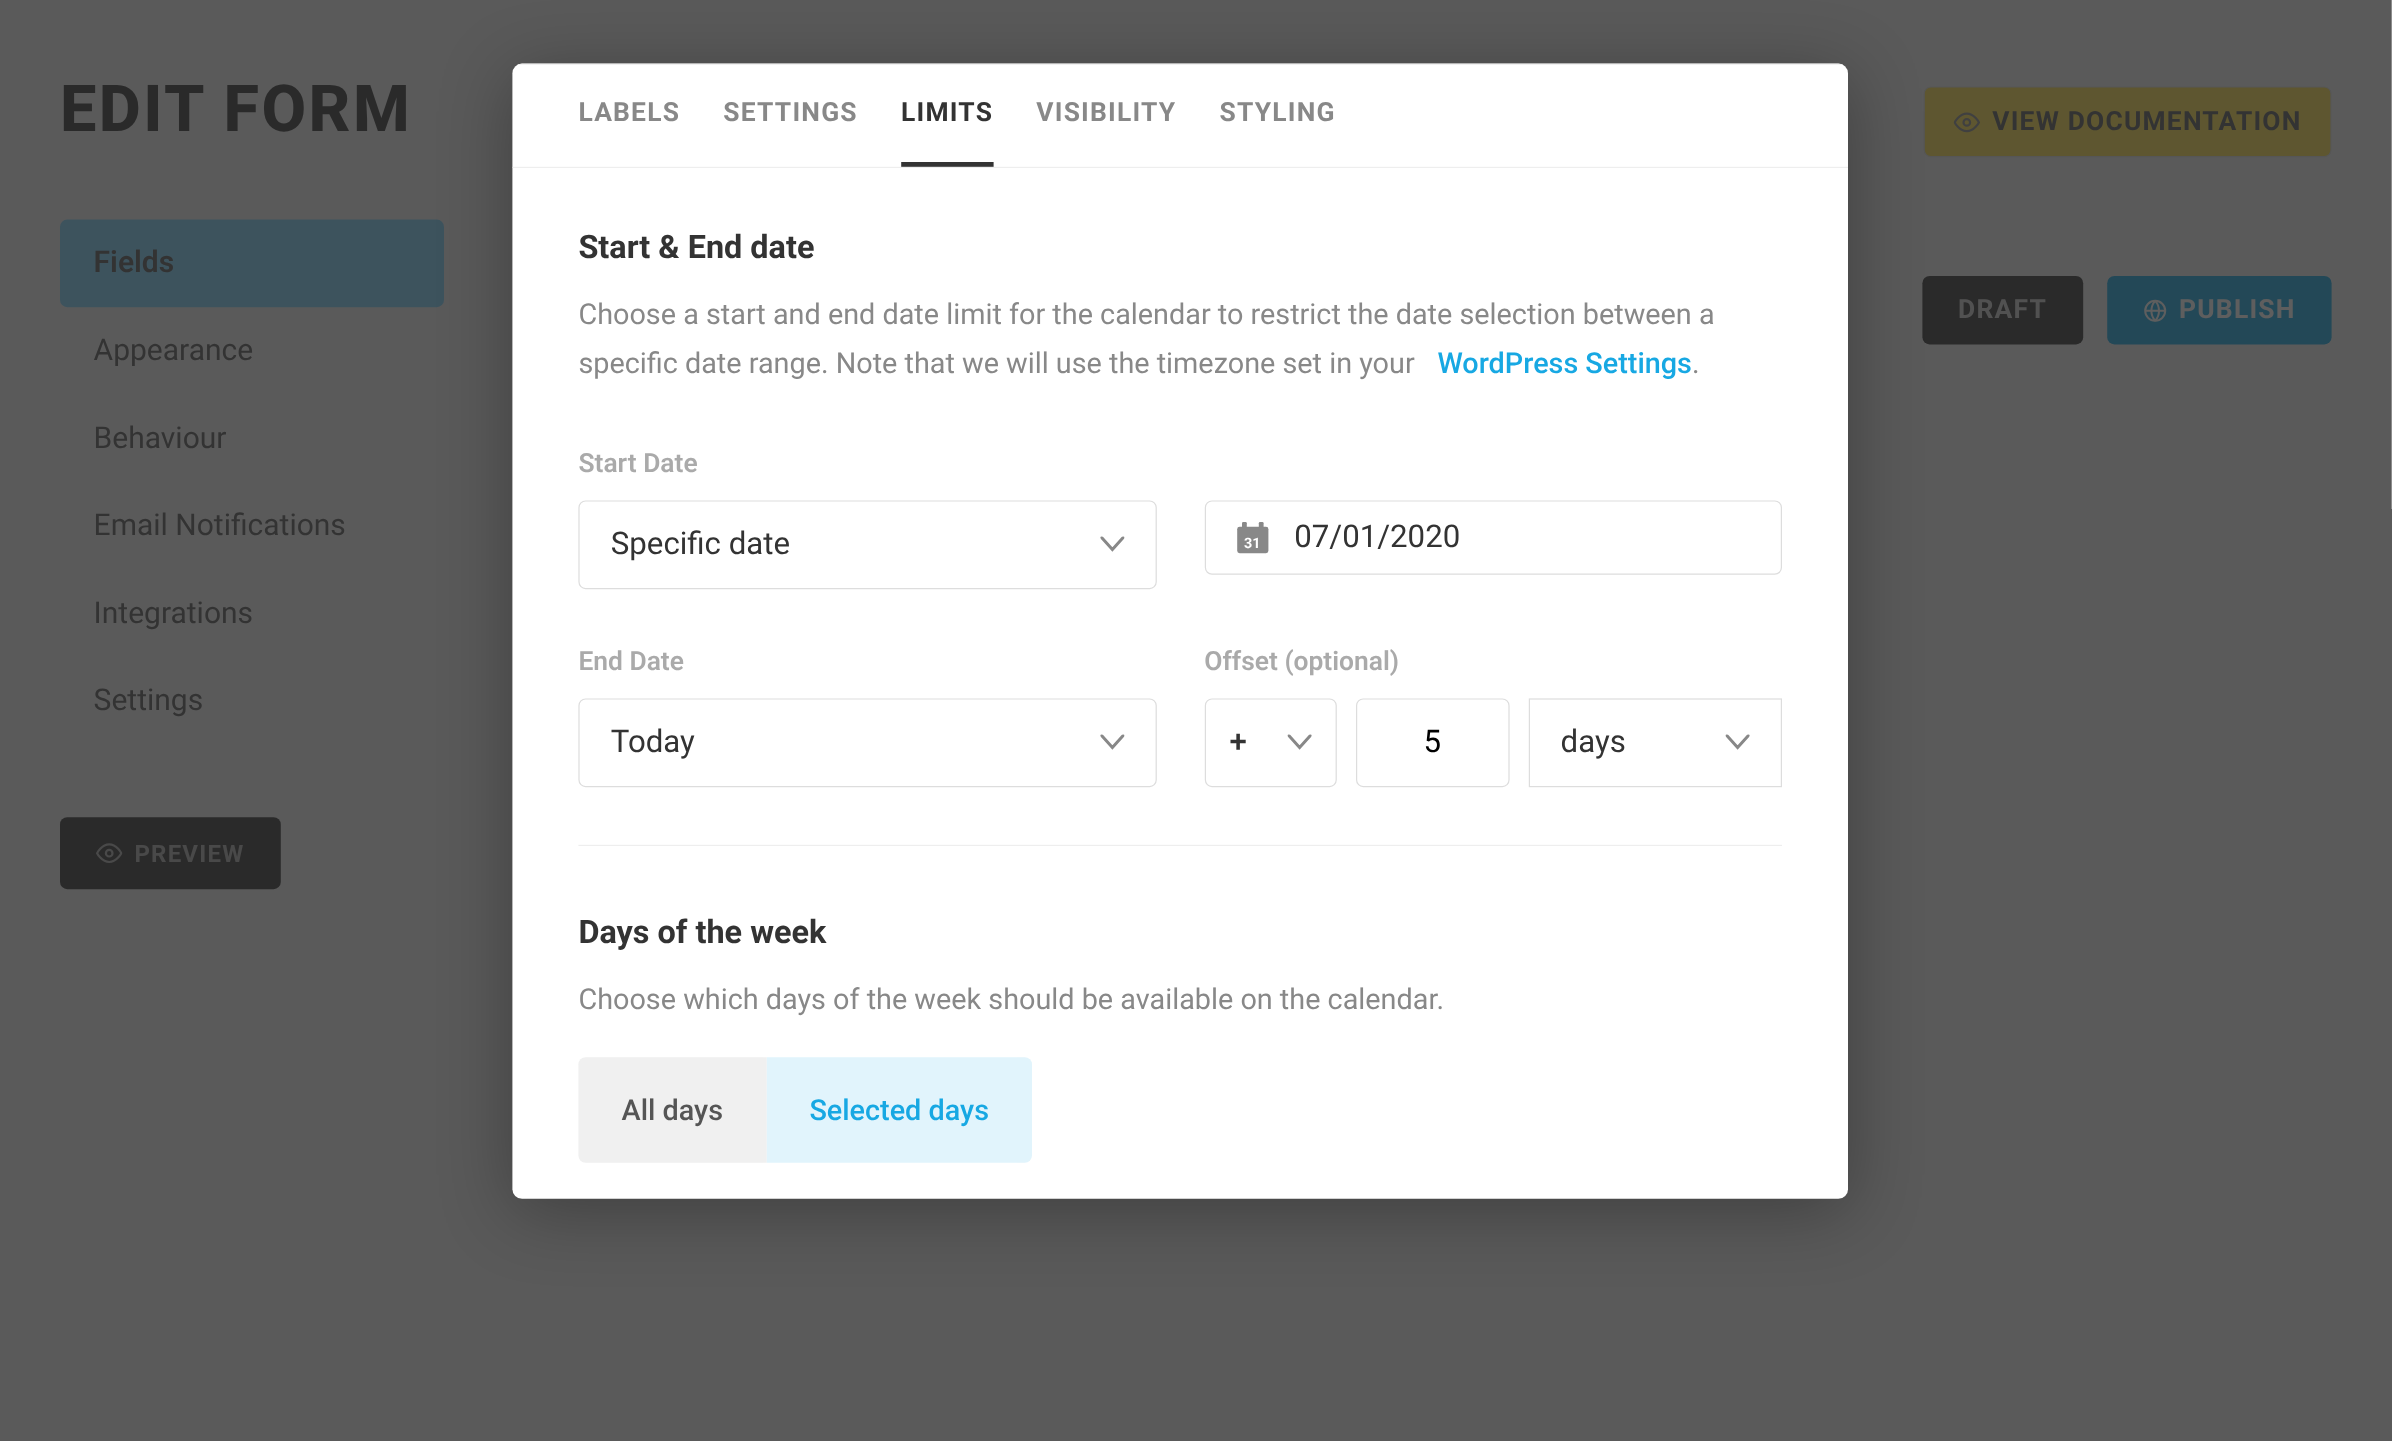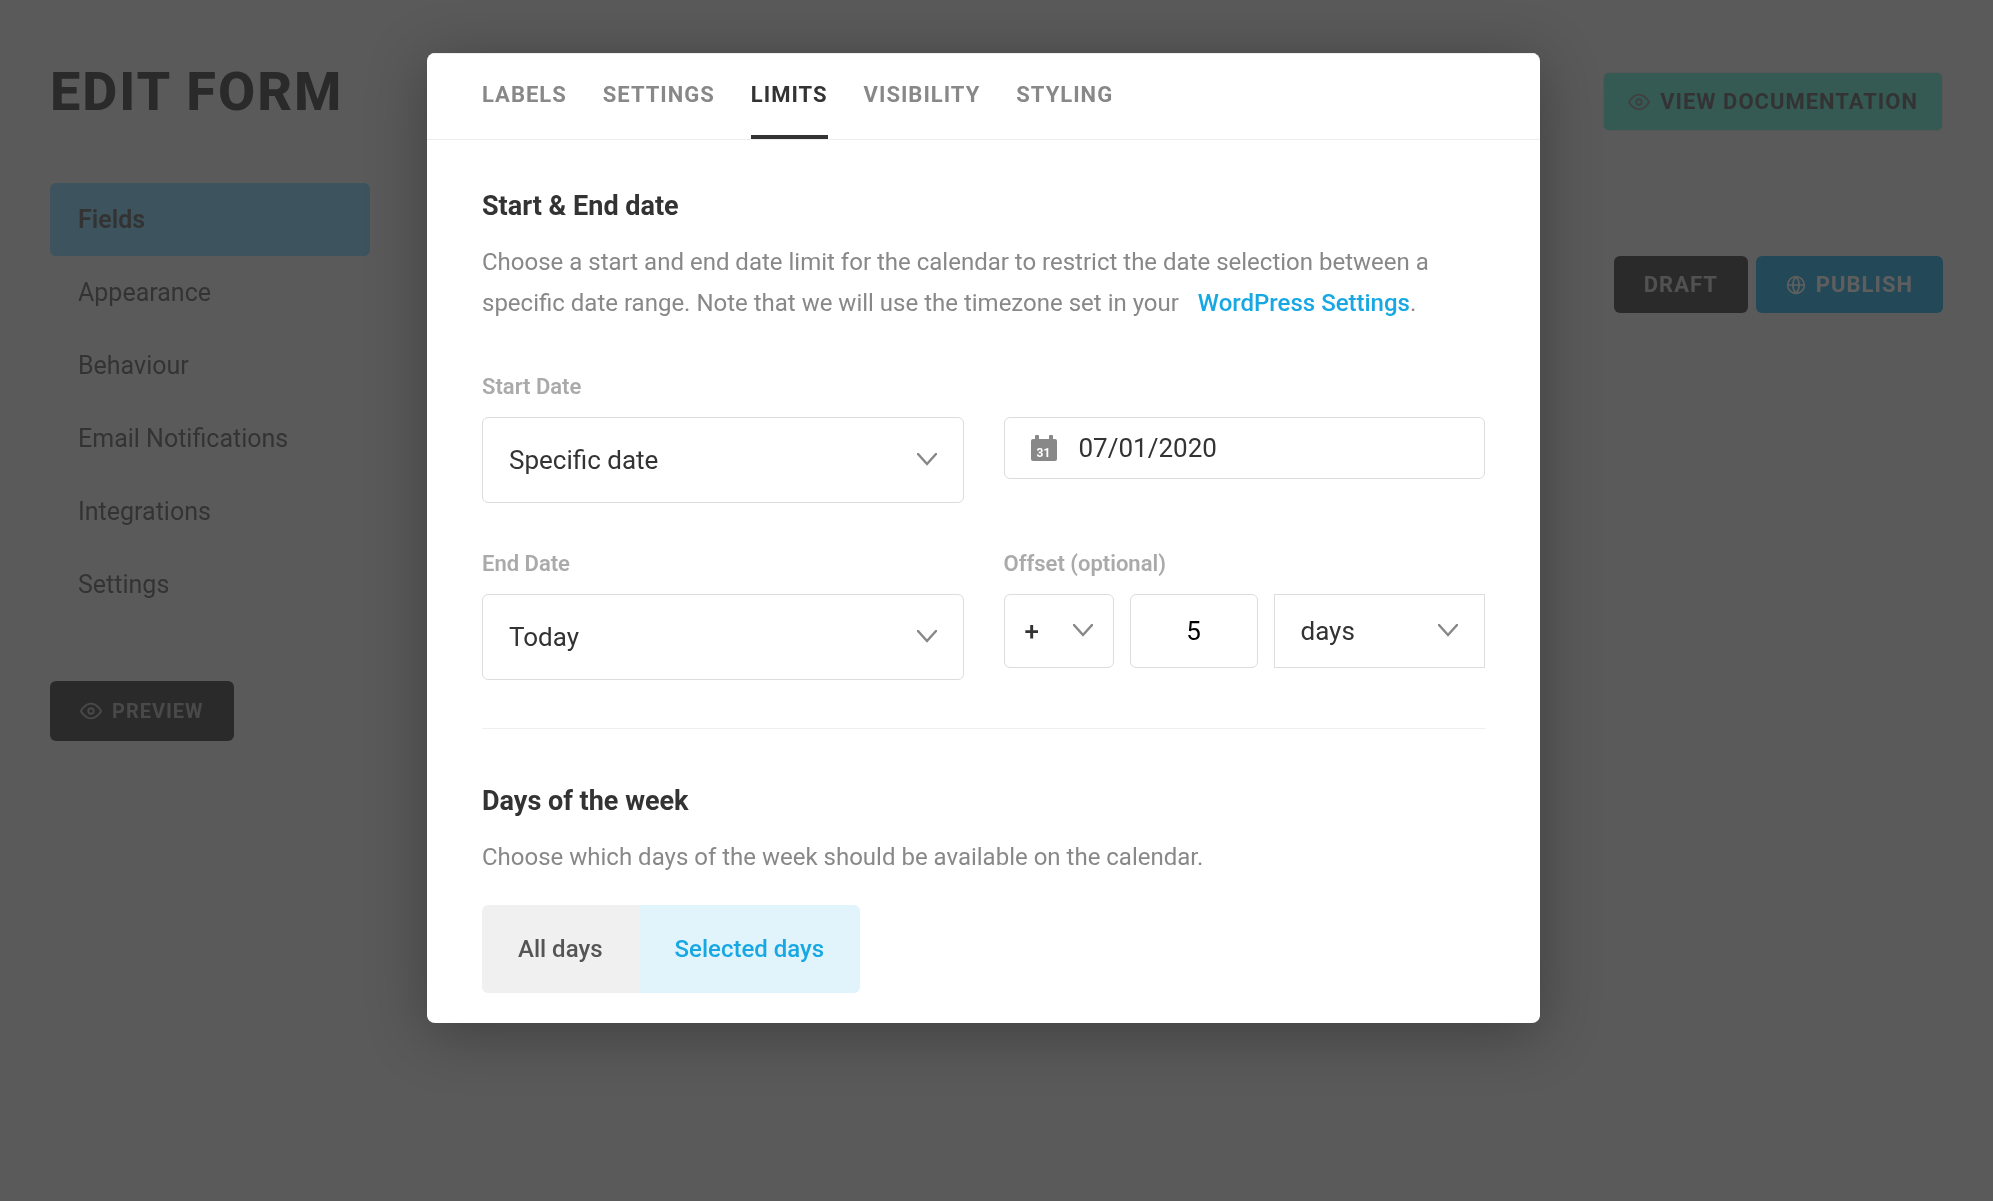--- a/index.html
+++ b/index.html
@@ -7,22 +7,22 @@
 
 
 .bg { position:absolute; inset:0; padding:60px 50px; }
 .bg-title { font-size:54px; font-weight:800; letter-spacing:2px; color:#333; margin-bottom:60px; }
 .bg-layout { display:flex; gap:40px; }
 .bg-sidebar { width:320px; }
 .bg-nav-item { padding:22px 28px; font-size:25px; color:#555; border-radius:6px; cursor:pointer; }
 .bg-nav-item.active { background:#7dd3fc; font-weight:600; }
 .bg-preview-btn { margin-top:60px; background:#333; color:#aaa; font-size:20px; font-weight:700; letter-spacing:1px; padding:18px 30px; border:none; border-radius:6px; display:inline-flex; align-items:center; gap:10px; }
 .bg-topright { position:absolute; top:72px; right:50px; display:flex; gap:20px; align-items:center; }
-.bg-doc-btn { background:#5eead4; border:1px solid #ddd; padding:16px 24px; font-size:22px; font-weight:700; letter-spacing:1px; color:#555; border-radius:6px; display:inline-flex; gap:10px; align-items:center; }
-.bg-actions { position:absolute; top:230px; right:50px; display:flex; gap:8px;margin-top:26px; }
+.bg-doc-btn { background:#fde047; border:1px solid #ddd; padding:16px 24px; font-size:22px; font-weight:700; letter-spacing:1px; color:#555; border-radius:6px; display:inline-flex; gap:10px; align-items:center; }
+.bg-actions { position:absolute; top:230px; right:50px; display:flex; gap:20px; }
 .bg-draft { background:#333; color:#ccc; padding:16px 30px; font-size:22px; font-weight:700; letter-spacing:1px; border:none; border-radius:6px; }
 .bg-publish { background:#17a8e3; color:#fff; padding:16px 30px; font-size:22px; font-weight:700; letter-spacing:1px; border:none; border-radius:6px; display:inline-flex; gap:10px; align-items:center; }
 
 
 .overlay { position:absolute; inset:0; background:rgba(40,40,40,0.75); }
 
 
 .modal { position:absolute; left:427px; top:53px; width:1113px; background:#fff; border-radius:8px; box-shadow:0 10px 60px rgba(0,0,0,0.3); overflow:hidden; }
 .modal-header { display:flex; align-items:center; justify-content:space-between; padding:40px 55px 32px; }
 .modal-header-left { display:flex; align-items:center; gap:24px; }
@@ -36,21 +36,21 @@
 
 .modal-body { padding:50px 55px 30px; }
 .section-title { font-size:27px; font-weight:700; color:#333; margin-bottom:20px; }
 .section-desc { font-size:24px; color:#888; line-height:1.7; margin-bottom:50px; }
 .section-desc a { color:#17a8e3; text-decoration:none; font-weight:500;margin-left:13px; }
 
 .field-label { font-size:22px; font-weight:600; color:#aaa; margin-bottom:18px; }
 .row { display:flex; gap:40px; margin-bottom:48px; }
 .col { flex:1; }
 
-.select { height:86px; border:1px solid #ddd; border-radius:6px; display:flex; align-items:center; justify-content:space-between; padding:16px 26px; cursor:pointer; background:#fff; }
+.select { height:74px; border:1px solid #ddd; border-radius:6px; display:flex; align-items:center; justify-content:space-between; padding:16px 26px; cursor:pointer; background:#fff; }
 .select-text { font-size:26px; color:#333; }
 .chev { color:#888; }
 .chev svg { width:20px; height:13px; display:block; }
 
 .date-input { height:62px; border:1px solid #ddd; border-radius:6px; display:flex; align-items:center; gap:22px; padding:0 26px; background:#fff; }
 .date-input input { border:none; outline:none; font-size:26px; color:#333; flex:1; background:transparent; }
 .cal-ic { width:26px; height:26px; position:relative; }
 .cal-ic::before { content:""; position:absolute; top:4px; left:0; right:0; bottom:0; background:#888; border-radius:2px; }
 .cal-ic::after { content:"31"; position:absolute; bottom:1px; left:0; right:0; text-align:center; font-size:12px; font-weight:700; color:#fff; }
 .cal-ic .tabs { position:absolute; top:0; left:4px; right:4px; height:5px; display:flex; justify-content:space-between; }

